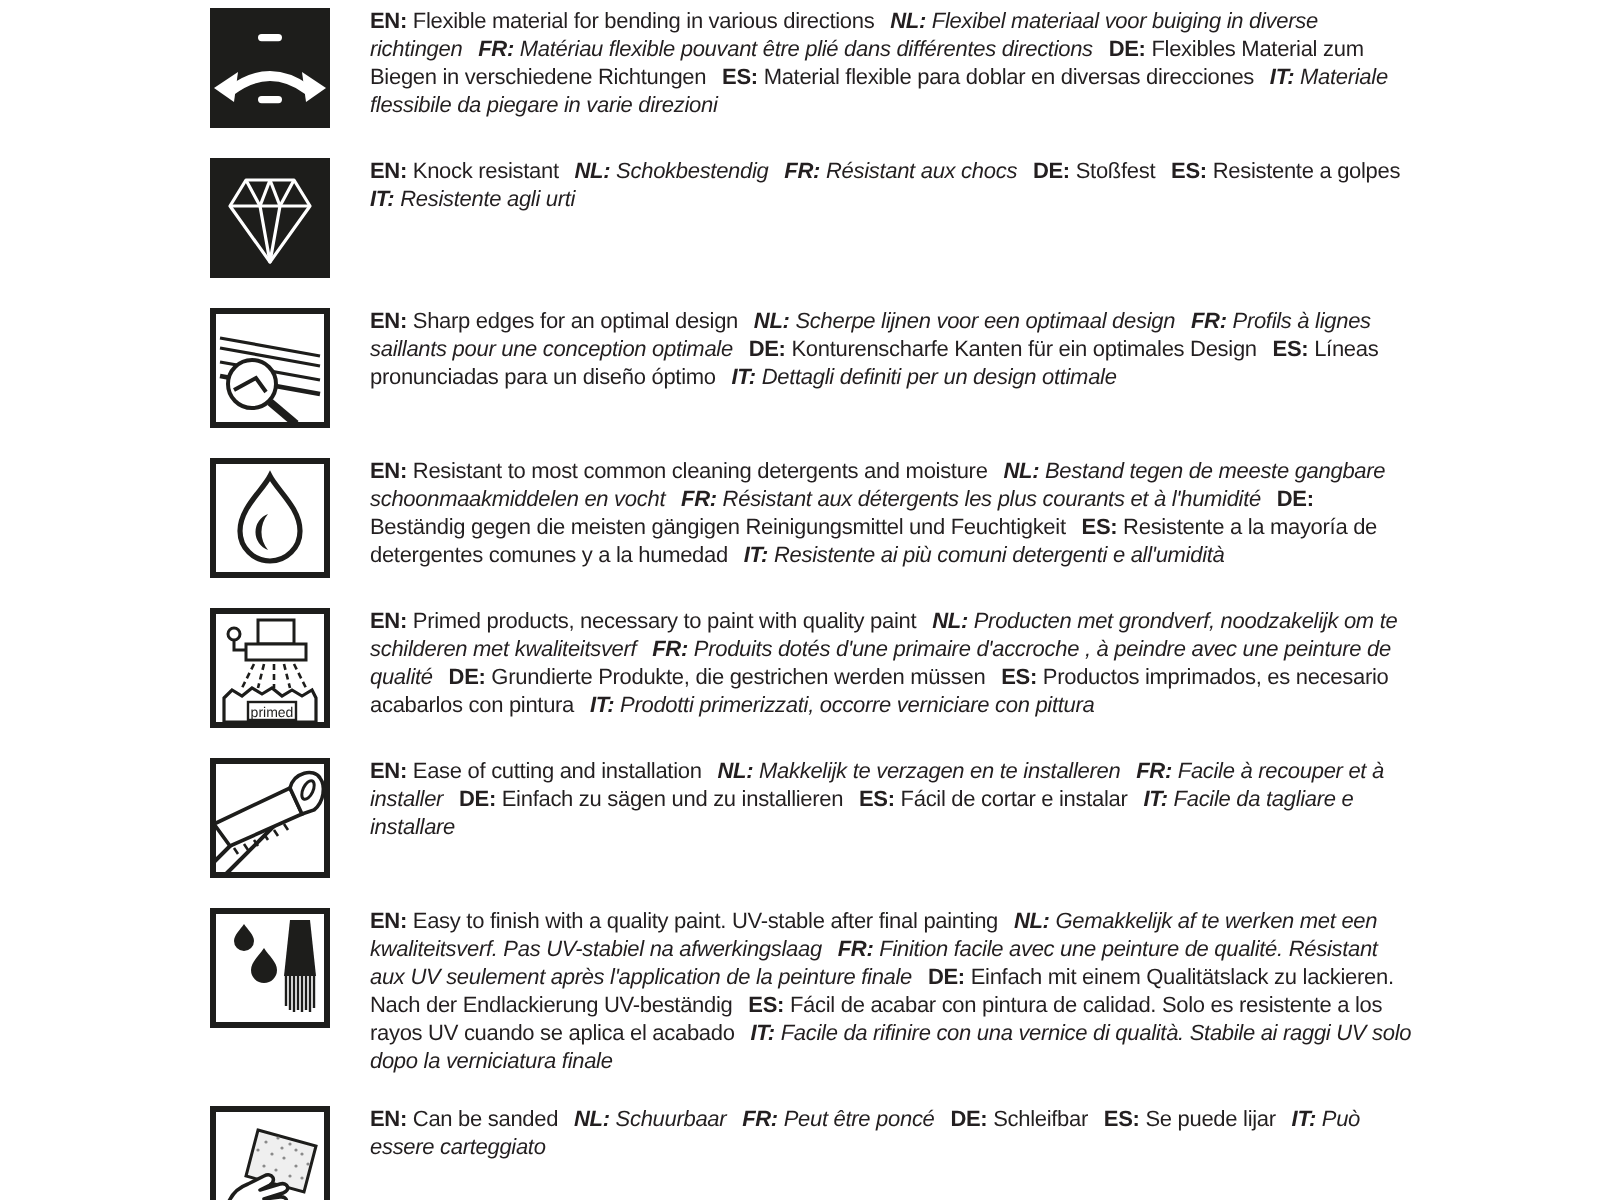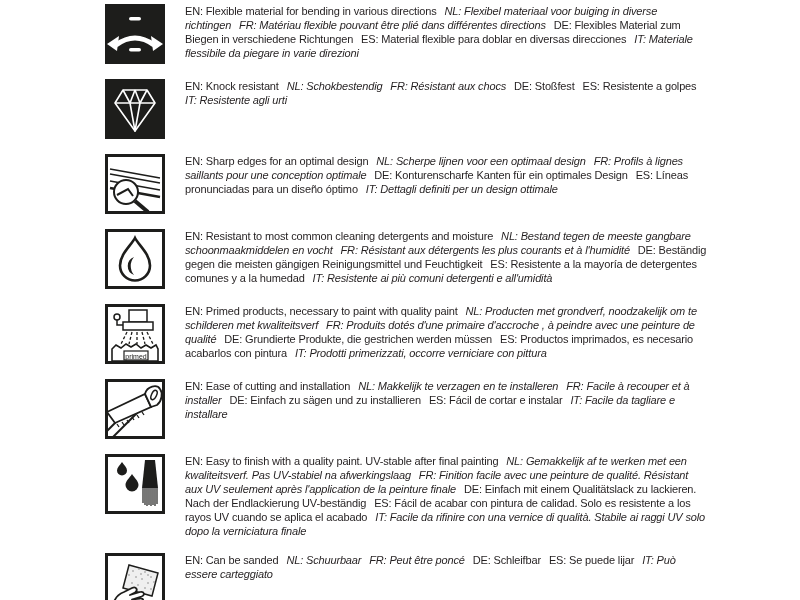--- a/index.html
+++ b/index.html
@@ -12,21 +12,21 @@
   .row { display: flex; align-items: flex-start; gap: 20px; margin-bottom: 15px; }
   .icon-cell { flex: 0 0 60px; width: 60px; height: 60px; }
   .icon-cell svg { width: 60px; height: 60px; display: block; }
   .text {
     margin: 0; width: 522px;
     font-size: 11px; line-height: 14px;
     color: #231f20; letter-spacing: -0.15px;
   }
   .seg { margin-right: 5px; }
   .seg.it { font-style: italic; }
-  .lang { font-weight: 400; }
+  .lang { font-weight: 700; }
 </style>
 </head>
 <body>
 
 <div class="page">
   <div id="rows">
   <div class="row">
     <div class="icon-cell">
           <svg viewBox="0 0 60 60" xmlns="http://www.w3.org/2000/svg">
     <rect width="60" height="60" fill="#1d1d1b"></rect>

